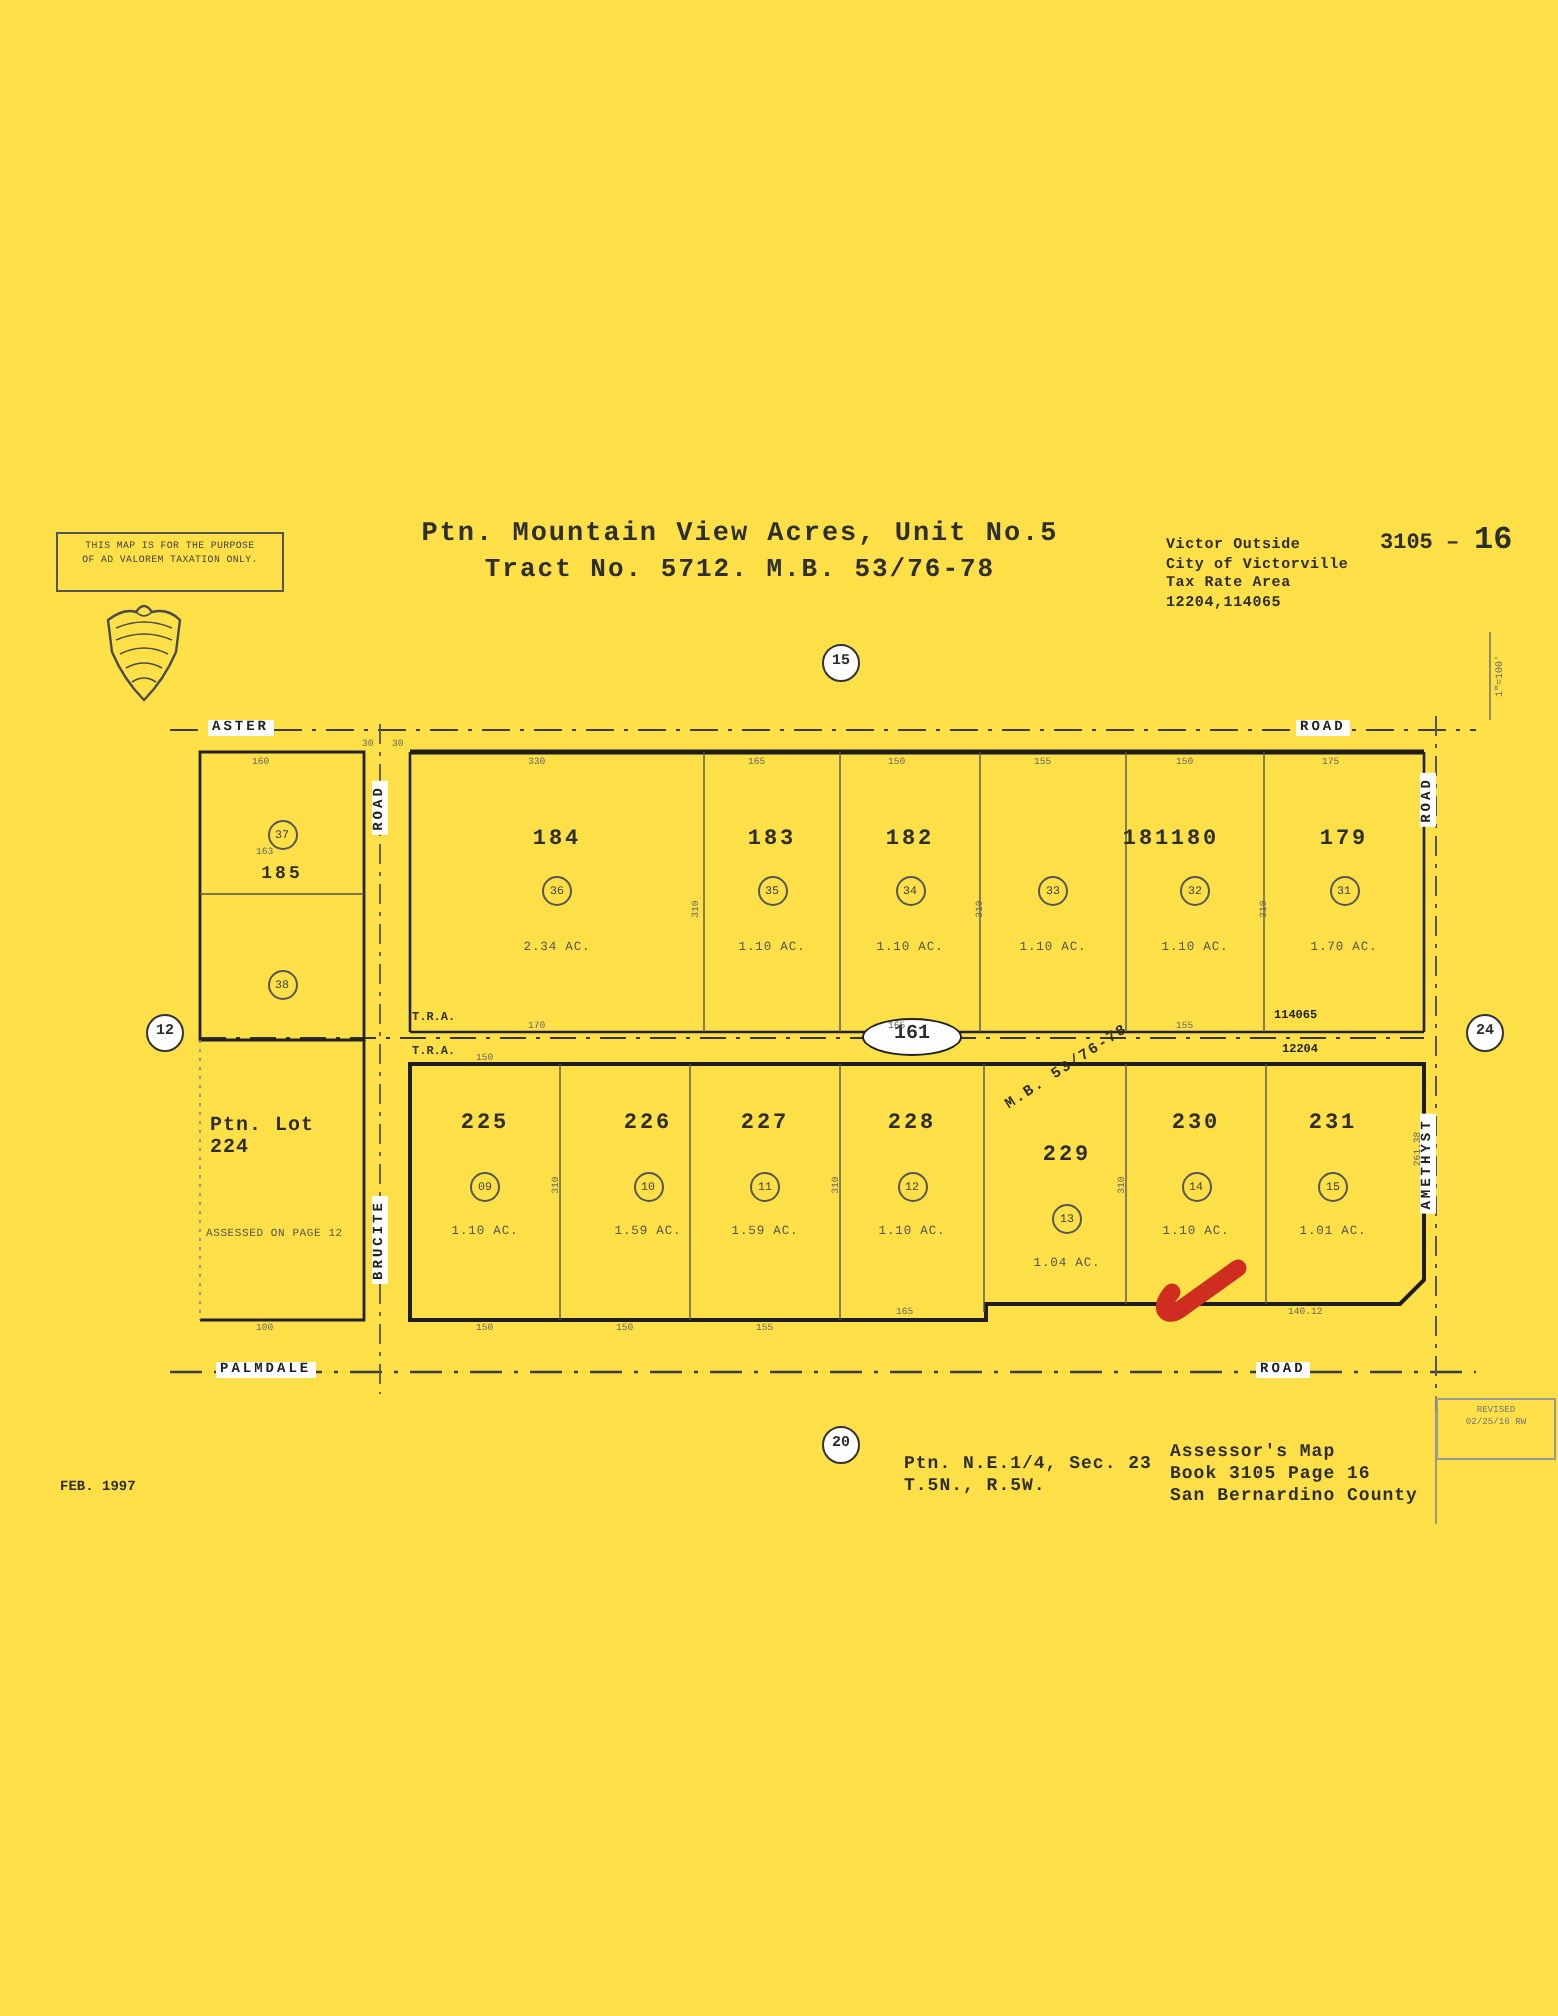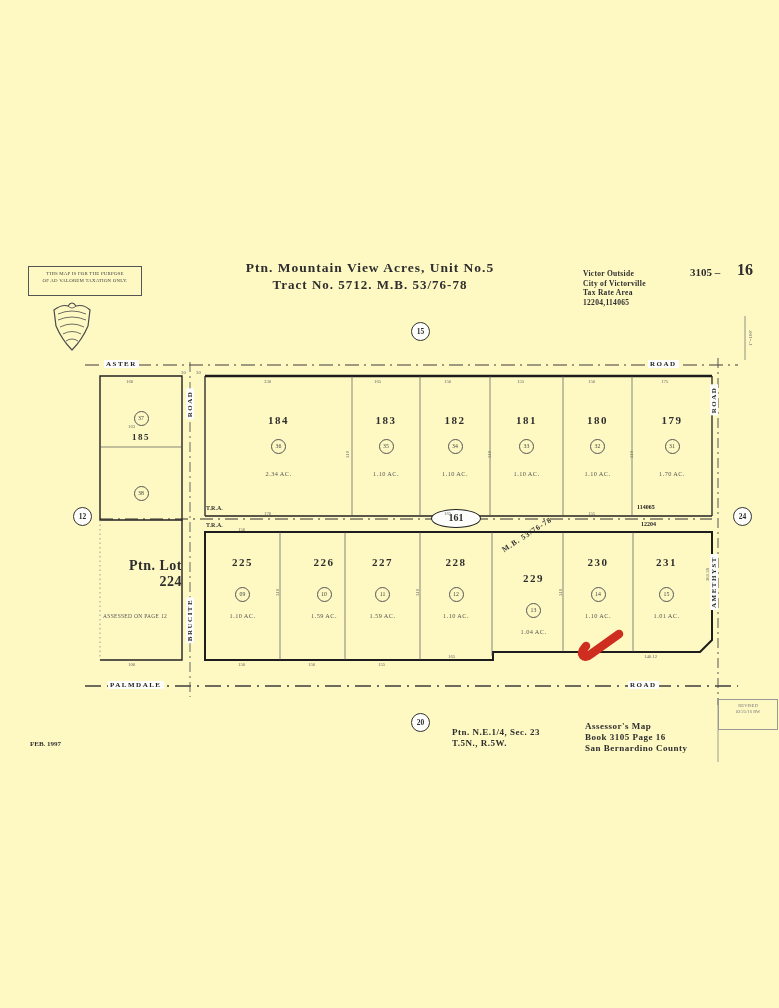--- a/index.html
+++ b/index.html
@@ -1,17 +1,17 @@
 <!DOCTYPE html>
 <html><head>
 <meta charset="utf-8">
 <style>
   html,body{margin:0;padding:0;background:#e9e9e6;}
-  #page{position:relative;width:779px;height:1008px;background:#fef9c3;overflow:hidden;
-        font-family:Liberation Serif, serif;color:#2e2e2e;}
+  #page{position:relative;width:779px;height:1008px;background:#fde047;overflow:hidden;
+        font-family:Liberation Mono, monospace;color:#2e2e2e;}
   .abs{position:absolute;}
   svg.linework{position:absolute;left:0;top:0;width:779px;height:1008px;}
   .title1{left:160px;top:260px;width:420px;text-align:center;font-size:13.5px;font-weight:bold;letter-spacing:1px;}
   .title2{left:160px;top:277px;width:420px;text-align:center;font-size:13px;font-weight:bold;letter-spacing:1px;}
   .sheetpre{left:690px;top:266px;font-size:11px;font-weight:bold;}
   .sheetnum{left:737px;top:261px;font-size:16px;font-weight:bold;}
   .taxblock{left:583px;top:269px;font-size:7.5px;font-weight:bold;line-height:9.5px;letter-spacing:0.3px;}
   .disclaimer{left:28px;top:266px;width:112px;height:24px;border:1px solid #555;
               font-size:4.9px;line-height:6.5px;text-align:center;padding-top:4px;color:#444;letter-spacing:0.2px;}
   .roadlabel{font-size:7px;font-weight:bold;letter-spacing:1.5px;color:#222;background:#fdfdfb;padding:0 2px;}
@@ -22,21 +22,21 @@
                   font-size:10px;line-height:15px;text-align:center;font-weight:bold;background:#fdfdfb;}
   .parcel{}
   .parcel .lot{position:absolute;width:100%;text-align:center;font-size:11px;font-weight:bold;letter-spacing:1.5px;}
   .parcel .pinwrap{position:absolute;width:100%;text-align:center;}
   .pin{display:inline-block;width:13px;height:13px;border:0.9px solid #555;border-radius:50%;
        font-size:5.8px;line-height:13px;text-align:center;color:#444;}
   .parcel .area{position:absolute;width:100%;text-align:center;font-size:6.3px;color:#555;letter-spacing:0.4px;}
   .tra{font-size:6px;font-weight:bold;color:#333;}
   .tranum{font-size:6px;font-weight:bold;color:#222;}
   .mbdiag{transform:rotate(-33deg);font-size:7.5px;font-weight:bold;letter-spacing:1px;}
-  .lot224{font-size:14px;font-weight:bold;letter-spacing:0.5px;text-align:right;}
+  .lot224{font-size:10px;font-weight:bold;letter-spacing:0.5px;}
   .assessed{font-size:5.5px;color:#555;letter-spacing:0.3px;}
   .footer-sec{left:452px;top:727px;font-size:9px;font-weight:bold;line-height:11px;letter-spacing:0.5px;}
   .footer-assessor{left:585px;top:721px;font-size:9px;font-weight:bold;line-height:11px;letter-spacing:0.5px;}
   .footer-date{left:30px;top:740px;font-size:7px;font-weight:bold;}
   .revbox{left:718px;top:699px;width:58px;height:26px;border:0.8px solid #999;
           font-size:4.6px;color:#777;text-align:center;padding-top:3px;line-height:6px;}
   .scalenote{left:749px;top:337px;font-size:5px;color:#666;}
   .dim{position:absolute;font-size:4.8px;color:#666;white-space:nowrap;}
 </style>
 </head>
@@ -147,21 +147,21 @@
     <div class="lot" style="top:38px;">183</div>
     <div class="pinwrap" style="top:58px;"><span class="pin">35</span></div>
     <div class="area" style="top:94px;">1.10 AC.</div>
   </div>
   <div class="abs parcel" style="left:420px;top:376px;width:70px;height:140px;">
     <div class="lot" style="top:38px;">182</div>
     <div class="pinwrap" style="top:58px;"><span class="pin">34</span></div>
     <div class="area" style="top:94px;">1.10 AC.</div>
   </div>
   <div class="abs parcel" style="left:490px;top:376px;width:73px;height:140px;">
-    <div class="lot" style="top:38px;">181</div>
+    <div class="lot" style="top:38px;margin-left:47px;">181</div>
     <div class="pinwrap" style="top:58px;"><span class="pin">33</span></div>
     <div class="area" style="top:94px;">1.10 AC.</div>
   </div>
   <div class="abs parcel" style="left:563px;top:376px;width:69px;height:140px;">
     <div class="lot" style="top:38px;">180</div>
     <div class="pinwrap" style="top:58px;"><span class="pin">32</span></div>
     <div class="area" style="top:94px;">1.10 AC.</div>
   </div>
   <div class="abs parcel" style="left:632px;top:376px;width:80px;height:108px;">
     <div class="lot" style="top:38px;">179</div>

